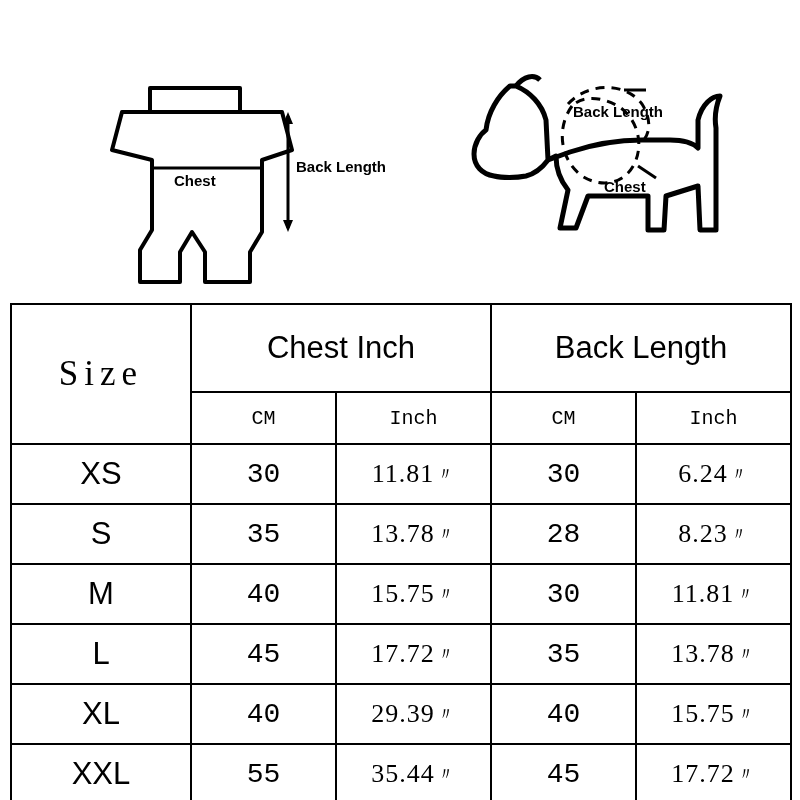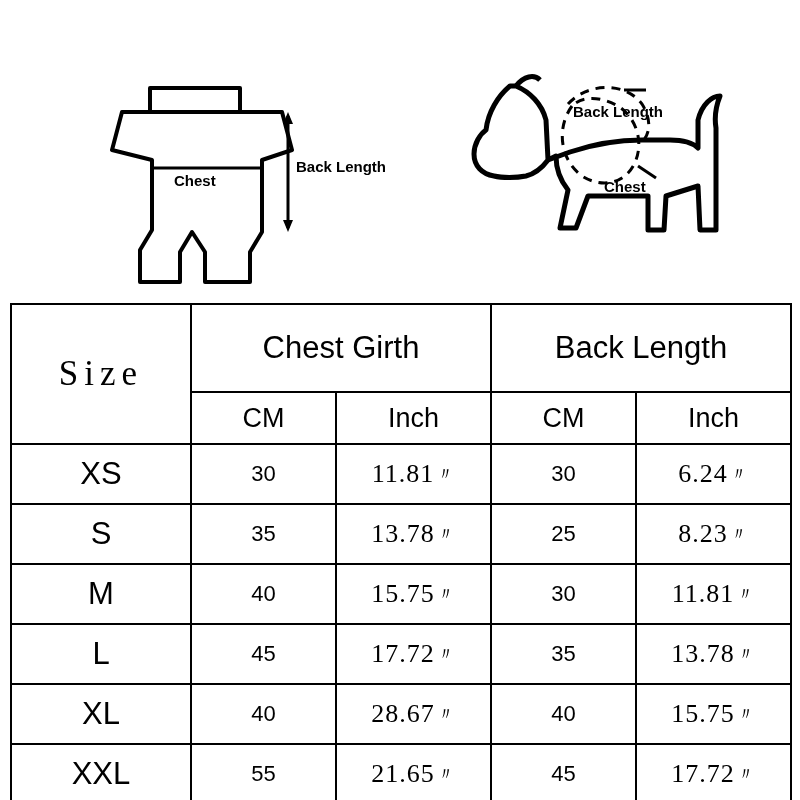--- a/index.html
+++ b/index.html
@@ -75,33 +75,33 @@
     letter-spacing: 6px;
     height: 86px;
   }
   .hdr-main {
     font-family: "Liberation Sans", sans-serif;
     font-weight: bold;
     font-size: 31px;
     height: 86px;
   }
   .hdr-unit {
-    font-family: Liberation Sans, sans-serif;
-    font-size: 27px;
+    font-family: Liberation Mono, monospace;
+    font-size: 20px;
     height: 50px;
   }
   .cell-size {
     font-family: "Liberation Sans", sans-serif;
     font-weight: bold;
     font-size: 31px;
     height: 58px;
   }
   .cell-num {
-    font-family: Liberation Sans, sans-serif;
-    font-size: 22px;
+    font-family: Liberation Mono, monospace;
+    font-size: 28px;
     height: 58px;
   }
   .cell-inch {
     font-family: "Liberation Serif", serif;
     font-size: 26px;
     height: 58px;
     letter-spacing: 1px;
   }
   .inch-mark {
     font-size: 18px;
@@ -174,21 +174,21 @@
     <colgroup>
       <col class="c-size">
         <col class="c-cm1">
         <col class="c-in1">
         <col class="c-cm2">
         <col class="c-in2">
     </colgroup>
     <tbody>
       <tr>
         <td class="hdr-size" rowspan="2">Size</td>
-        <td class="hdr-main" colspan="2">Chest Girth</td>
+        <td class="hdr-main" colspan="2">Chest Inch</td>
         <td class="hdr-main" colspan="2">Back Length</td>
       </tr>
       <tr>
         <td class="hdr-unit">CM</td>
         <td class="hdr-unit">Inch</td>
         <td class="hdr-unit">CM</td>
         <td class="hdr-unit">Inch</td>
       </tr>
 
       <tr>
@@ -196,21 +196,21 @@
         <td class="cell-num">30</td>
         <td class="cell-inch"><span>11.81</span><span class="inch-mark">〃</span></td>
         <td class="cell-num">30</td>
         <td class="cell-inch"><span>6.24</span><span class="inch-mark">〃</span></td>
       </tr>
 
       <tr>
         <td class="cell-size">S</td>
         <td class="cell-num">35</td>
         <td class="cell-inch"><span>13.78</span><span class="inch-mark">〃</span></td>
-        <td class="cell-num">25</td>
+        <td class="cell-num">28</td>
         <td class="cell-inch"><span>8.23</span><span class="inch-mark">〃</span></td>
       </tr>
 
       <tr>
         <td class="cell-size">M</td>
         <td class="cell-num">40</td>
         <td class="cell-inch"><span>15.75</span><span class="inch-mark">〃</span></td>
         <td class="cell-num">30</td>
         <td class="cell-inch"><span>11.81</span><span class="inch-mark">〃</span></td>
       </tr>
@@ -219,28 +219,28 @@
         <td class="cell-size">L</td>
         <td class="cell-num">45</td>
         <td class="cell-inch"><span>17.72</span><span class="inch-mark">〃</span></td>
         <td class="cell-num">35</td>
         <td class="cell-inch"><span>13.78</span><span class="inch-mark">〃</span></td>
       </tr>
 
       <tr>
         <td class="cell-size">XL</td>
         <td class="cell-num">40</td>
-        <td class="cell-inch"><span>28.67</span><span class="inch-mark">〃</span></td>
+        <td class="cell-inch"><span>29.39</span><span class="inch-mark">〃</span></td>
         <td class="cell-num">40</td>
         <td class="cell-inch"><span>15.75</span><span class="inch-mark">〃</span></td>
       </tr>
 
       <tr>
         <td class="cell-size">XXL</td>
         <td class="cell-num">55</td>
-        <td class="cell-inch"><span>21.65</span><span class="inch-mark">〃</span></td>
+        <td class="cell-inch"><span>35.44</span><span class="inch-mark">〃</span></td>
         <td class="cell-num">45</td>
         <td class="cell-inch"><span>17.72</span><span class="inch-mark">〃</span></td>
       </tr>
     </tbody>
   </table>
 
 </div>
 
 </body></html>

